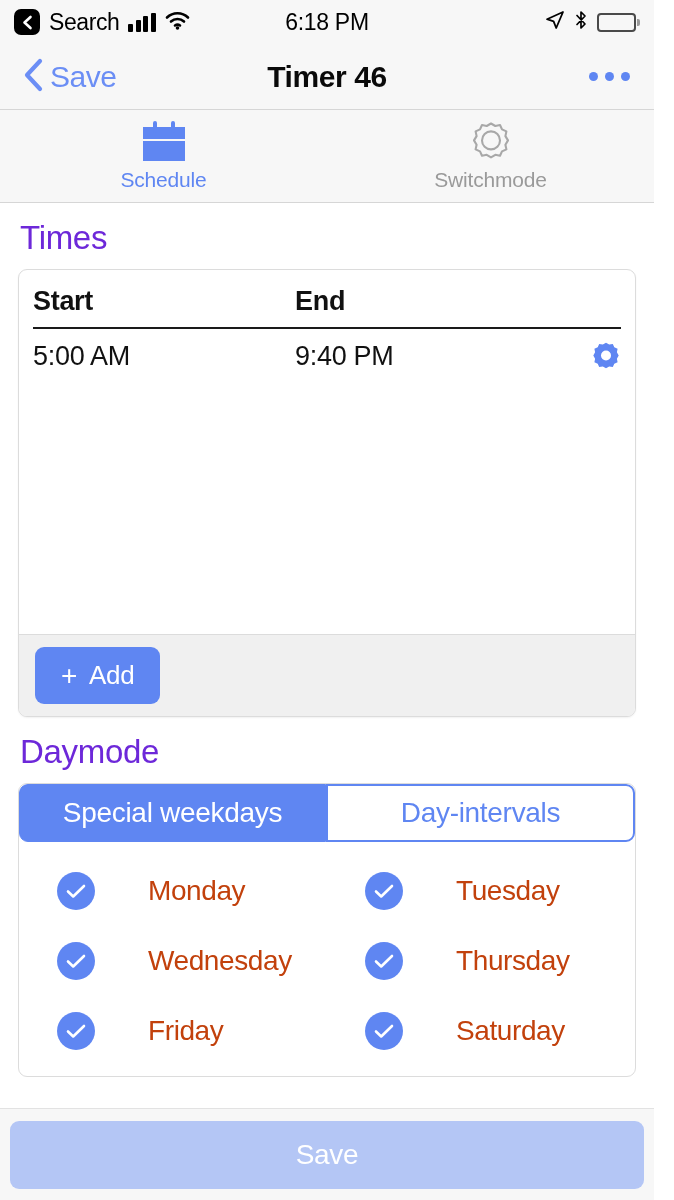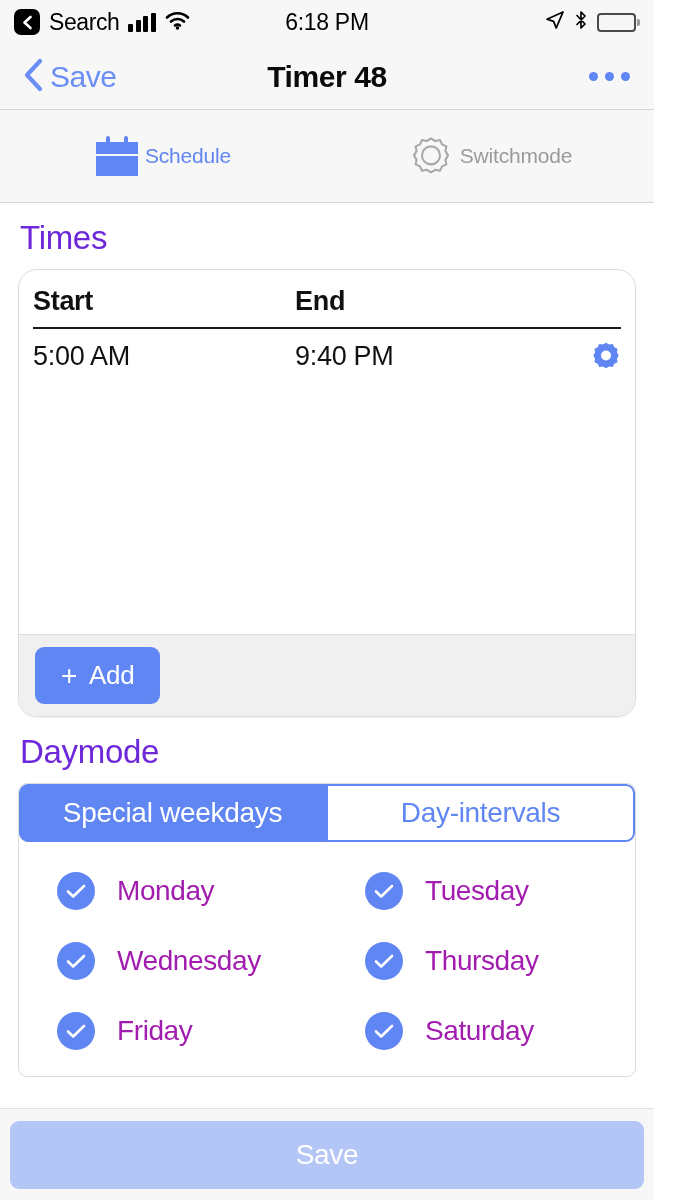--- a/index.html
+++ b/index.html
@@ -166,21 +166,21 @@
   .tab-bar {
     height: 93px;
     flex: 0 0 93px;
     background: #f7f7f7;
     display: flex;
     border-bottom: 1px solid #d6d6d6;
   }
   .tab {
     flex: 1;
     display: flex;
-    flex-direction: row;
+    flex-direction: column;
     align-items: center;
     justify-content: center;
     gap: 7px;
     cursor: pointer;
   }
   .tab-label {
     font-size: 21px;
     letter-spacing: -0.2px;
   }
   .tab.active .tab-label { color: #5f86f2; }
@@ -225,21 +225,21 @@
     color: #6d28d9;
     letter-spacing: -0.3px;
     padding: 16px 0 12px 20px;
   }
 
   
   .card {
     margin: 0 18px;
     background: #ffffff;
     border: 1px solid #dcdcdc;
-    border-radius: 19px;
+    border-radius: 9px;
     box-shadow: 0 1px 2px rgba(0,0,0,0.06);
     overflow: hidden;
   }
   .times-card { height: 448px; display: flex; flex-direction: column; }
 
   .table-head {
     display: flex;
     padding: 16px 0 10px 0;
     margin: 0 14px;
     border-bottom: 2px solid #1a1a1a;
@@ -347,22 +347,23 @@
     flex: 0 0 38px;
     width: 38px; height: 38px;
     border-radius: 50%;
     background: #5f86f2;
     display: flex;
     align-items: center;
     justify-content: center;
   }
   .day-label {
     font-size: 28px;
-    color: #a21caf;
+    color: #c2410c;
     letter-spacing: -0.4px;
+    margin-left: 31px;
   }
 
   
   .bottom-bar {
     flex: 0 0 92px;
     background: #f7f7f7;
     border-top: 1px solid #e2e2e2;
     display: flex;
     align-items: center;
     padding: 9px 10px;
@@ -432,21 +433,21 @@
   <div class="nav-bar">
     <div class="nav-back">
       <span>
         <svg width="22" height="34" viewBox="0 0 22 34">
           <path d="M18 3 L5 17 L18 31" fill="none" stroke="#6b8ef5" stroke-width="4.2" stroke-linecap="round" stroke-linejoin="round"></path>
         </svg>
       </span>
       <span class="nav-back-label">Save</span>
     </div>
 
-    <div class="nav-title">Timer 48</div>
+    <div class="nav-title">Timer 46</div>
 
     <div class="nav-more">
       <i></i>
         <i></i>
         <i></i>
     </div>
   </div>
 
   <div class="tab-bar">
     <div class="tab active">

